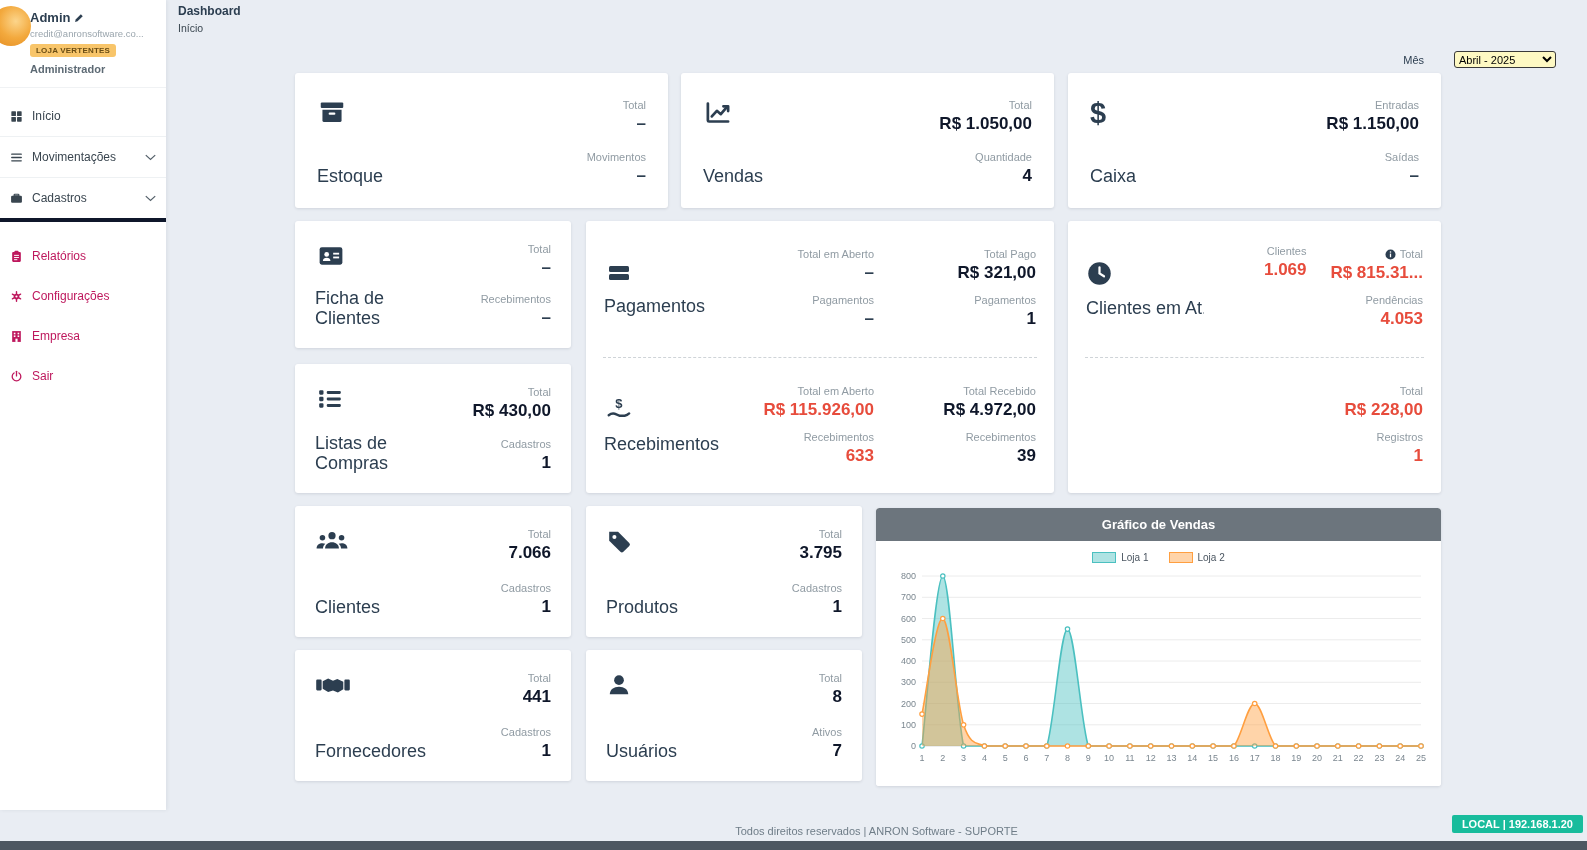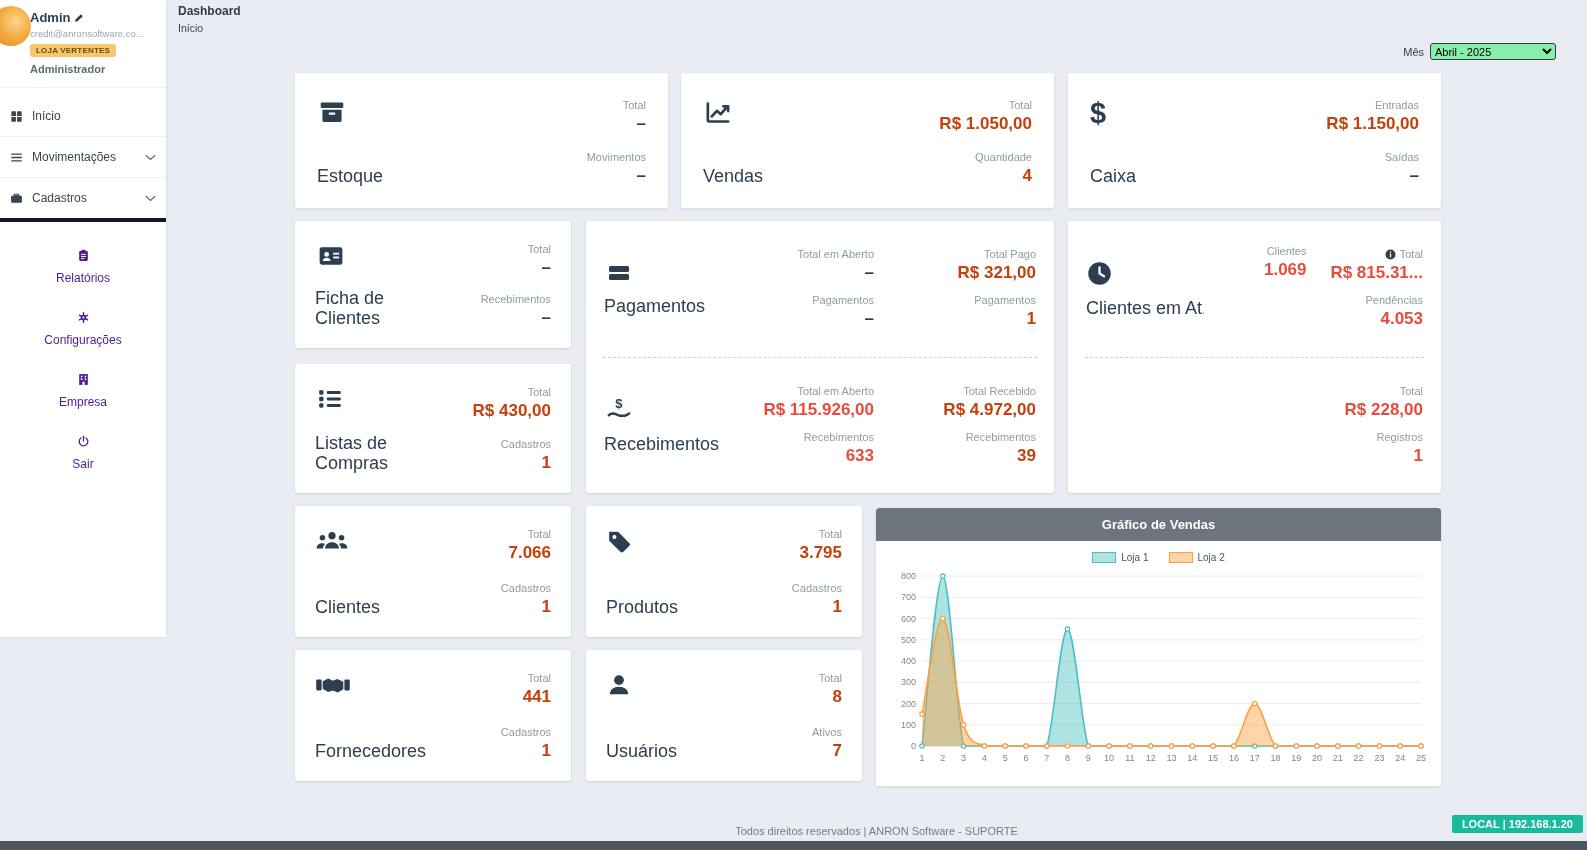--- a/index.html
+++ b/index.html
@@ -3,64 +3,64 @@
 <meta charset="utf-8">
 <style>
   * { box-sizing:border-box; margin:0; padding:0; }
   html,body { width:1587px; height:850px; }
   body {
     position:relative; overflow:hidden;
     background:#e9edf3; color:#2c3e50;
     font-family:"Liberation Sans", sans-serif;
   }
   
-  .sidebar { position:absolute; left:0; top:0; width:166px; height:637px; background:#fff;
+  .sidebar { position:absolute; left:0; top:0; width:166px; height:810px; background:#fff;
              box-shadow:1px 0 4px rgba(30,40,50,.08); z-index:5; }
   .profile { position:relative; padding:10px 6px 12px 30px; border-bottom:1px solid #f0f2f4; min-height:86px; }
   .avatar { position:absolute; left:-9px; top:6px; width:40px; height:40px; border-radius:50%;
             background:radial-gradient(circle at 62% 38%, #fcd58b 0%, #f3a93d 48%, #e2891f 100%); }
   .p-name { font-size:13px; font-weight:bold; color:#2c3e50; display:flex; align-items:center; gap:4px; }
   .p-email { font-size:9.5px; color:#9aa5ad; margin-top:3px; white-space:nowrap; overflow:hidden; }
   .p-badge { display:inline-block; margin-top:4px; background:#f8c56a; color:#6a4d14;
              font-size:8px; font-weight:bold; padding:2px 6px; border-radius:3px; letter-spacing:.2px; }
   .p-role { font-size:11px; font-weight:bold; color:#5d6a74; margin-top:6px; }
   .menu { margin-top:8px; }
   .menu-item { display:flex; align-items:center; gap:9px; padding:13px 10px; font-size:12px;
                color:#39454f; cursor:pointer; }
-  .menu-item.secondary { color:#4c1d95;flex-direction:column; }
+  .menu-item.secondary { color:#be185d; }
   .menu-item .mi-icon { width:13px; height:13px; flex:0 0 13px; }
   .mi-icon svg { display:block; width:100%; height:100%; }
   .group-borders { border-top:1px solid #eef1f3; border-bottom:4px solid #0f172a; }
   .group-borders .menu-item + .menu-item { border-top:1px solid #eef1f3; }
   .menu-lower { margin-top:14px; }
   .chevron { margin-left:auto; color:#55616b; }
   .edit-icon { display:inline-block; width:10px; height:10px; }
   .edit-icon svg { display:block; }
 
   
   .page-header { position:absolute; left:178px; top:4px; }
   .page-title { font-size:12px; font-weight:bold; }
   .breadcrumb { font-size:10.5px; color:#39454f; margin-top:4px; }
-  .month-picker { position:absolute; top:43px; right:31px; display:flex; align-items:center; gap:6px;
+  .month-picker { position:absolute; top:51px; right:31px; display:flex; align-items:center; gap:6px;
                   font-size:11px; color:#2c3e50; }
   .month-picker select { font-family:"Liberation Sans",sans-serif; font-size:11px; height:17px;
-                         width:126px; border:1px solid #3a3a3a; border-radius:3px; background:#86efac; }
+                         width:102px; border:1px solid #3a3a3a; border-radius:3px; background:#fef9c3;margin-left:24px; }
 
   
   .card { position:absolute; background:#fff; border-radius:3px; box-shadow:0 1px 3px rgba(40,50,60,.13); }
   .stat-card { display:flex; justify-content:space-between; padding:26px 22px 22px; }
   .sc-left { display:flex; flex-direction:column; justify-content:space-between; max-width:112px; }
   .sc-title { font-size:18px; color:#2c3e50; line-height:1.12; }
   .icon { color:#2c3e50; }
   .icon svg { display:block; }
   .dollar-glyph { font-size:29px; font-weight:bold; line-height:1; color:#2c3e50; }
   .sc-stats { display:flex; flex-direction:column; justify-content:space-between; text-align:right; }
   .stat-label { font-size:11px; color:#909ba3; margin-bottom:3px; }
   .stat-value { font-size:17px; font-weight:bold; line-height:1.15; white-space:nowrap; }
-  .val-dark { color:#2c3e50; } .val-teal { color:#c2410c; } .val-red { color:#e74c3c; }
+  .val-dark { color:#2c3e50; } .val-teal { color:#0f172a; } .val-red { color:#e74c3c; }
 
   .combo-card { display:flex; flex-direction:column; }
   .half { flex:1; display:flex; padding:16px 18px; }
   .half-left { width:122px; display:flex; flex-direction:column; justify-content:center; gap:11px; flex:0 0 122px; }
   .half-left .sc-title { white-space:nowrap; overflow:hidden; }
   .half-cols { flex:1; display:flex; gap:14px; }
   .hcol { flex:1; display:flex; flex-direction:column; justify-content:space-evenly; text-align:right; }
   .divider { border-top:1px dashed #cfd4d8; margin:0 17px; }
   .label-with-icon { display:flex; justify-content:flex-end; align-items:center; gap:4px; }
   .mini-icon { display:inline-block; width:11px; height:11px; }

